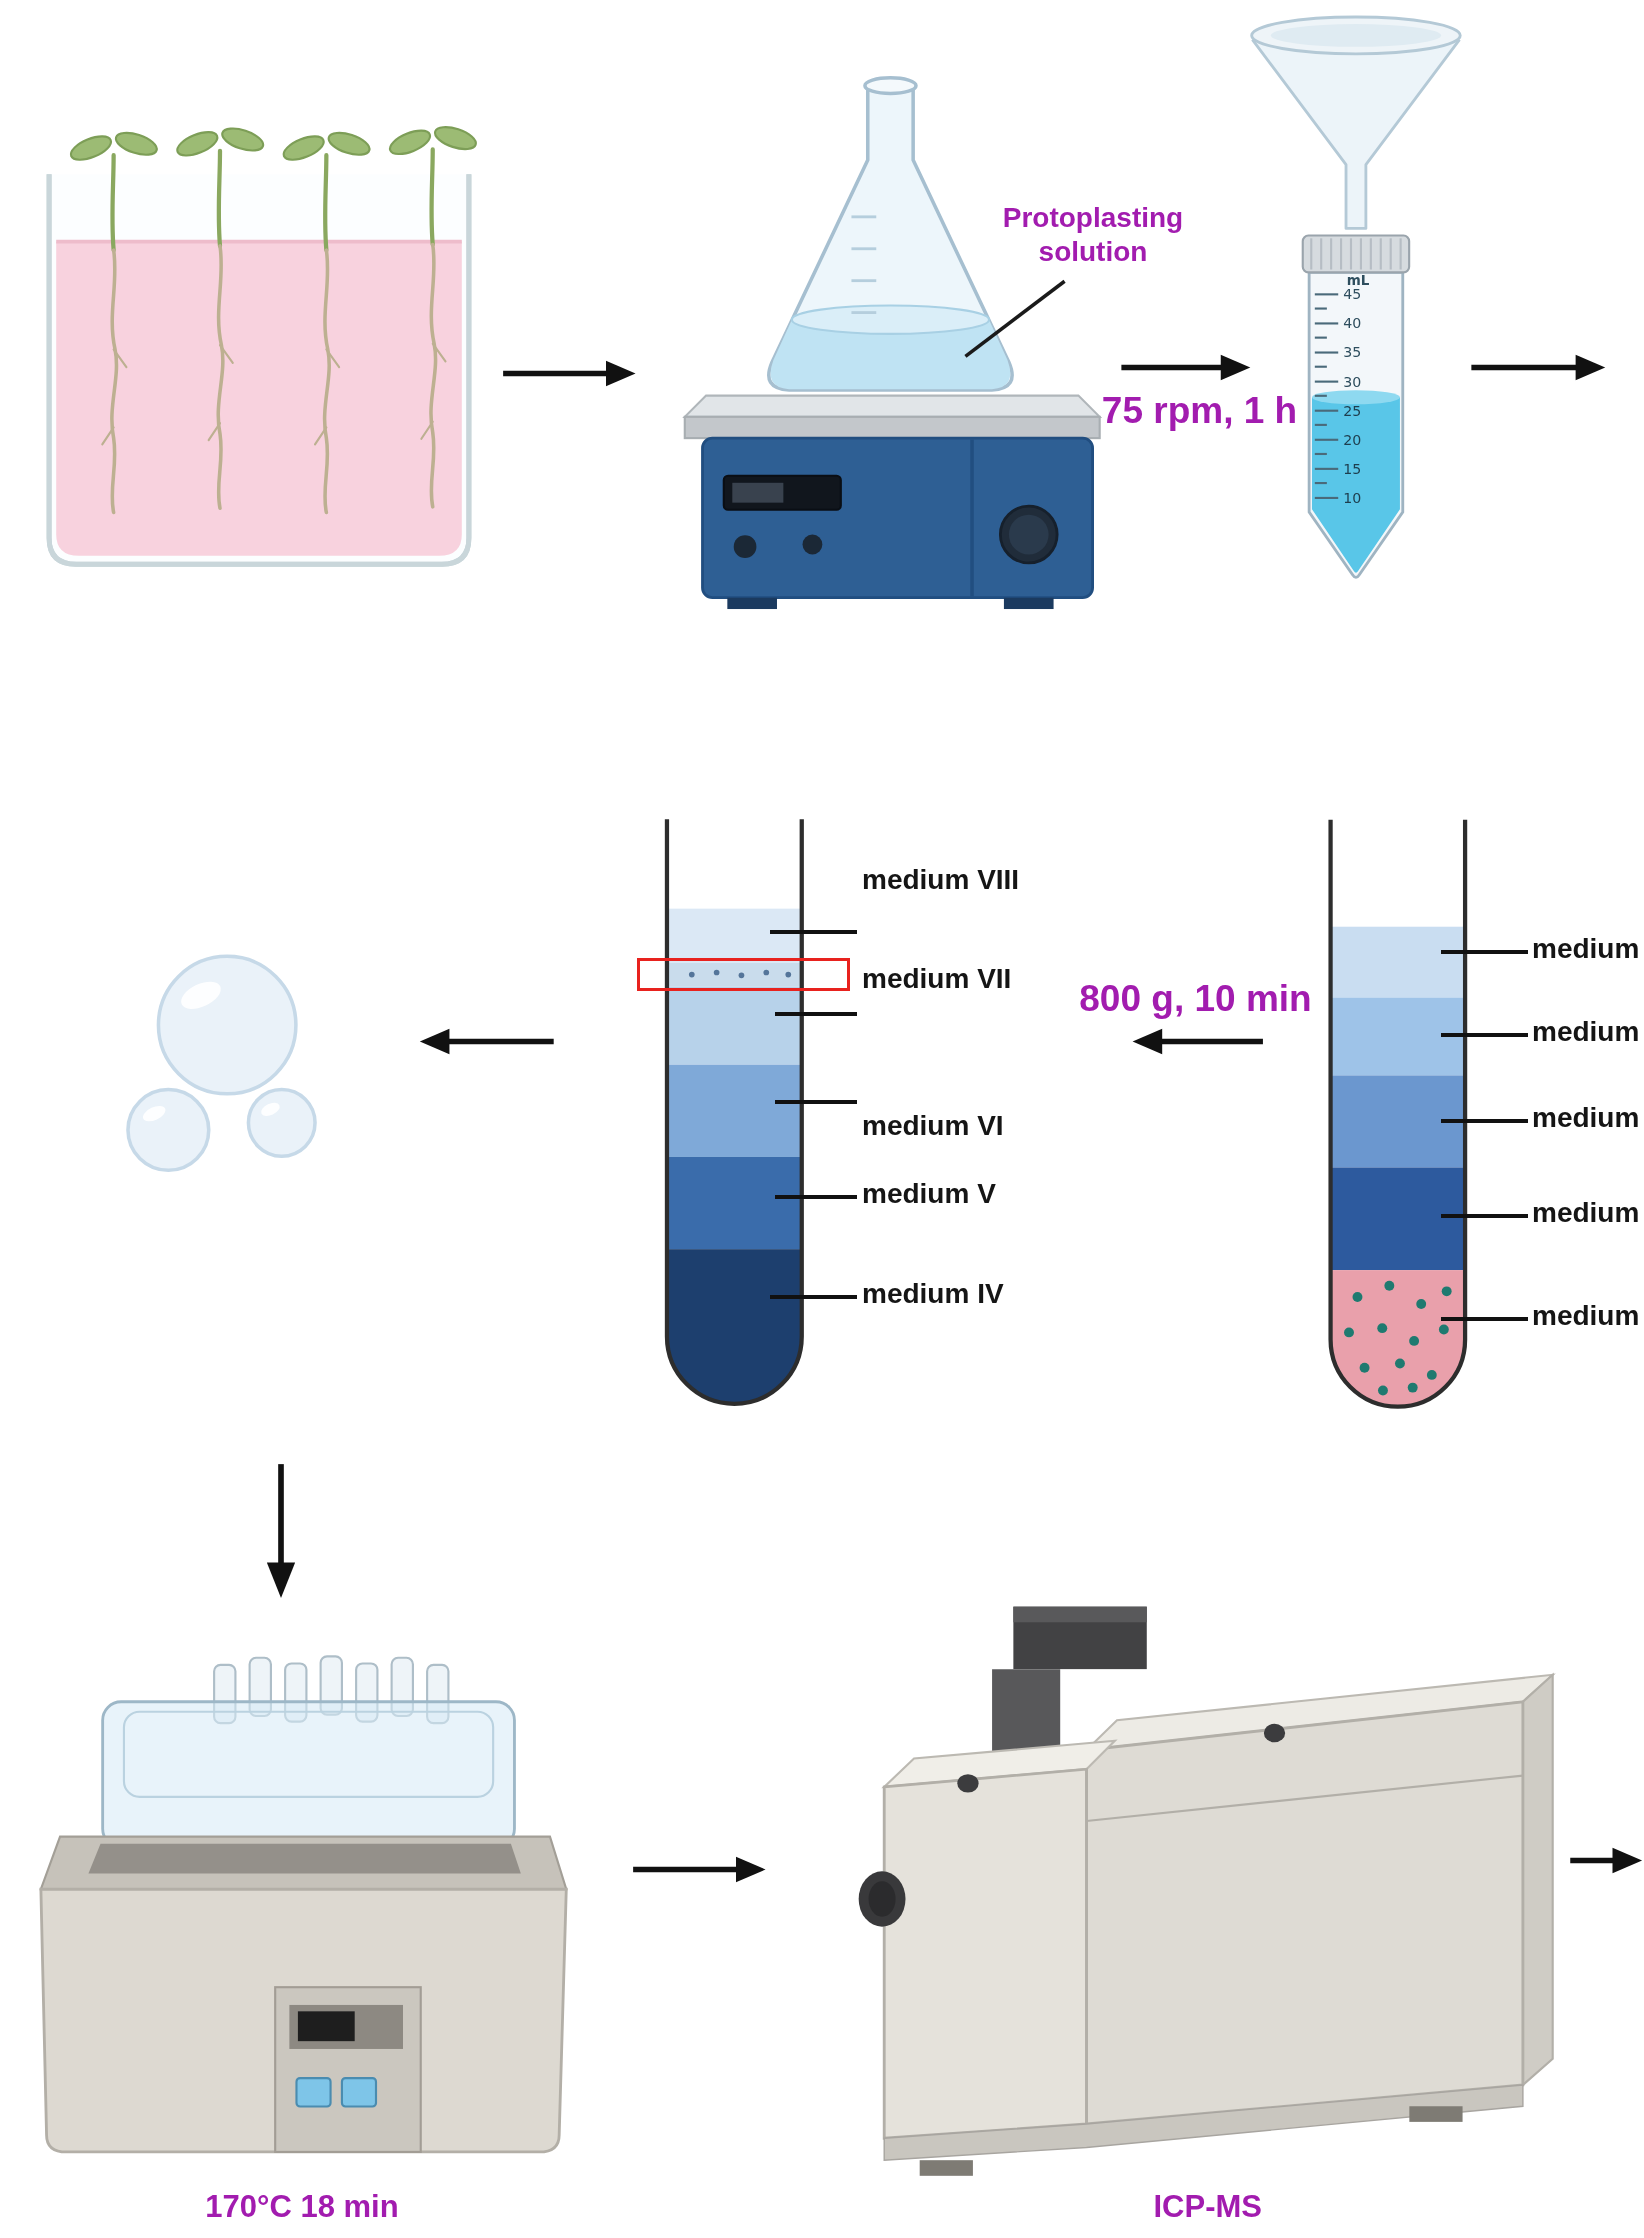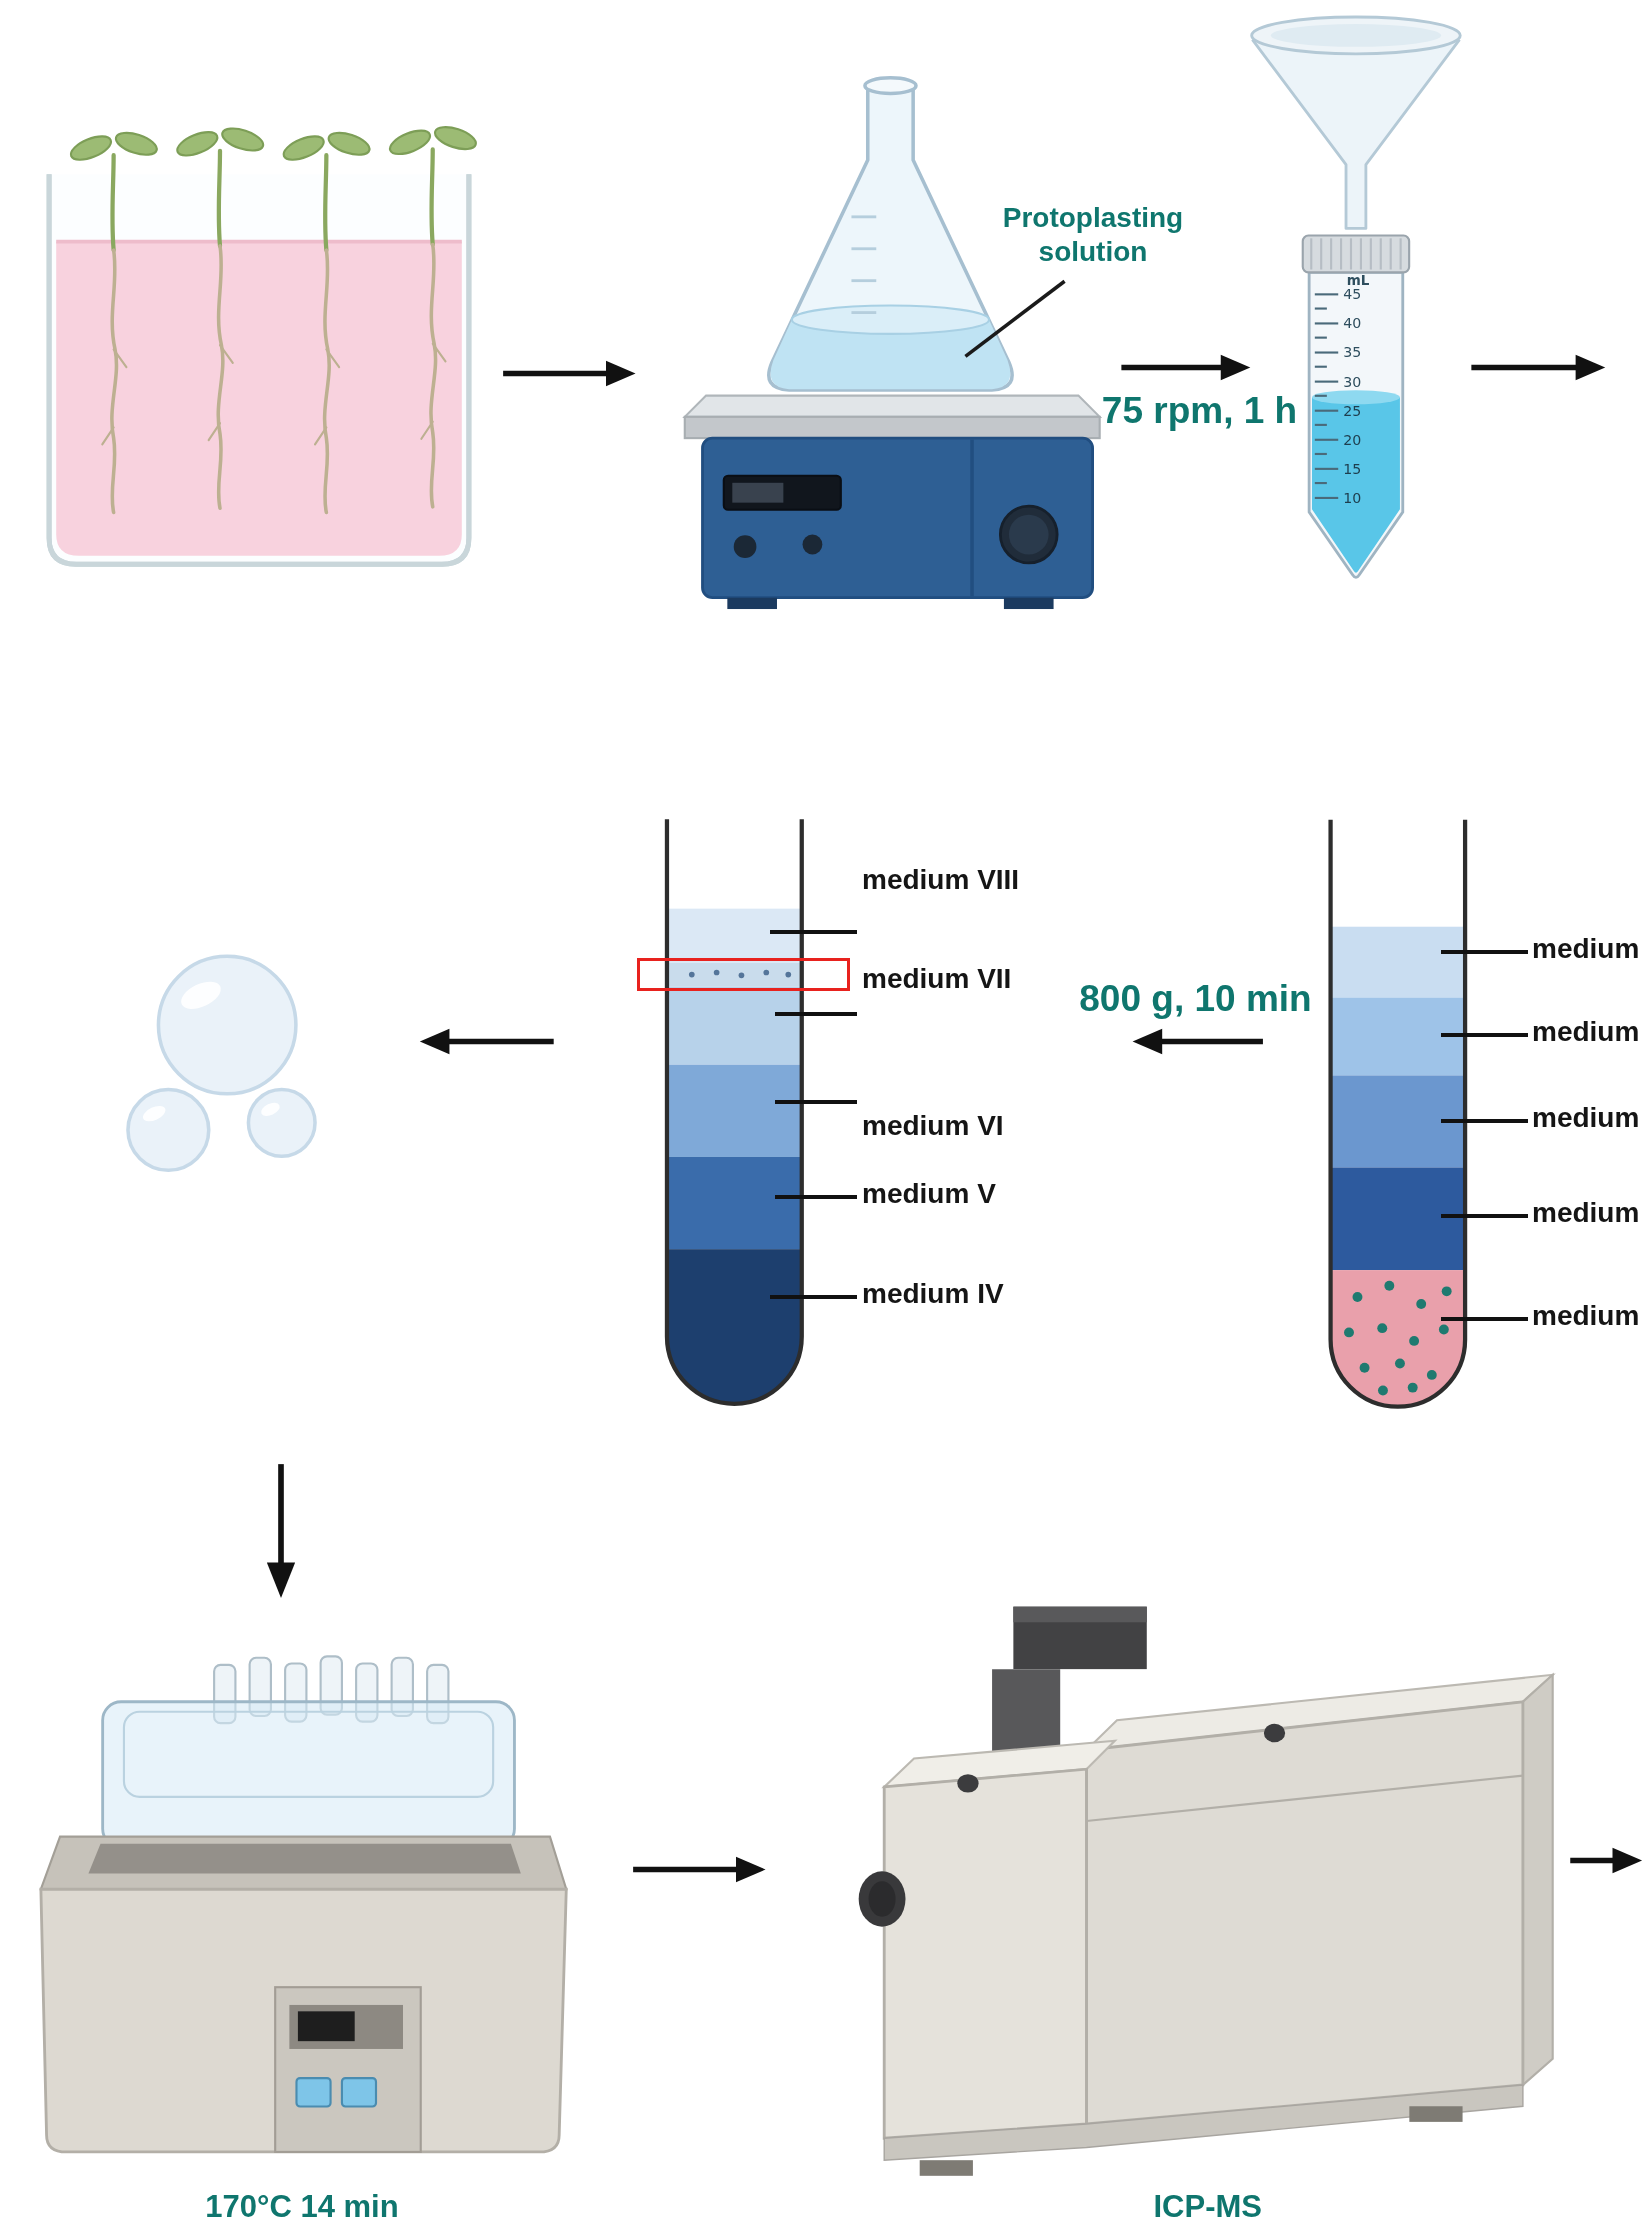--- a/index.html
+++ b/index.html
@@ -1,19 +1,19 @@
 <!DOCTYPE html>
 <html style="font-size:11.4px"><head>
 <meta charset="utf-8">
 <style>
   * { margin:0; padding:0; box-sizing:border-box; }
   body { background:#ffffff; font-family:"Liberation Sans", sans-serif; }
   #canvas { position:relative; width:1645px; height:2239px; background:#ffffff; overflow:hidden; }
   .abs { position:absolute; }
-  .label { position:absolute; font-weight:bold; color:#0f766e; text-align:center; line-height:1.2; }
+  .label { position:absolute; font-weight:bold; color:#a21caf; text-align:center; line-height:1.2; }
   .pre { white-space:pre-line; }
   .lbl-40 { font-size:28px; }
   .lbl-42 { font-size:37px; }
   .lbl-44 { font-size:31px; }
   .layer-label { position:absolute; font-weight:bold; font-size:28px; color:#151515; white-space:nowrap; }
   .tick { position:absolute; height:3.5px; background:#111; }
   .redbox { position:absolute; border:3.5px solid #e8221e; background:transparent; }
   svg text { font-family:"DejaVu Sans","Liberation Sans",sans-serif; }
 </style>
 </head>
@@ -268,21 +268,21 @@
     <rect x="145" y="132" width="520" height="120" rx="22" fill="none" stroke="#bad2e0" stroke-width="3"></rect>
     <polygon points="55,308 745,308 768,382 28,382" fill="#c6c2ba" stroke="#a39f97" stroke-width="3"></polygon>
     <polygon points="112,318 690,318 704,360 95,360" fill="#94908a"></polygon>
     <path d="M28,382 L768,382 L758,728 Q758,752 730,752 L64,752 Q36,752 36,728 Z" fill="#ddd9d1" stroke="#b3afa7" stroke-width="4"></path>
     <rect x="358" y="520" width="205" height="232" fill="#cbc7bf" stroke="#a29d95" stroke-width="3"></rect>
     <rect x="378" y="545" width="160" height="62" fill="#8d8982"></rect>
     <rect x="390" y="554" width="80" height="42" fill="#1e1e1e"></rect>
     <rect x="388" y="648" width="48" height="40" rx="5" fill="#7ec5e8" stroke="#4a8cb0" stroke-width="3"></rect>
     <rect x="452" y="648" width="48" height="40" rx="5" fill="#7ec5e8" stroke="#4a8cb0" stroke-width="3"></rect>
   </svg>
-  <div class="label lbl-44" style="left:160px; top:2188px; width:284px;">170°C 14 min</div>
+  <div class="label lbl-44" style="left:160px; top:2188px; width:284px;">170°C 18 min</div>
 
   <svg class="abs" style="left:630px; top:1854px;" width="138" height="31" viewBox="0 0 195 44">
     <line x1="4" y1="22" x2="158" y2="22" stroke="#111" stroke-width="8"></line>
     <polygon points="150,4 192,22 150,40" fill="#111"></polygon>
   </svg>
 
   <svg class="abs" style="left:813px; top:1601px;" width="774" height="589" viewBox="0 0 1090 830">
 
     <rect x="282" y="8" width="188" height="88" fill="#424244"></rect>
     <rect x="282" y="8" width="188" height="22" fill="#59595b"></rect>

